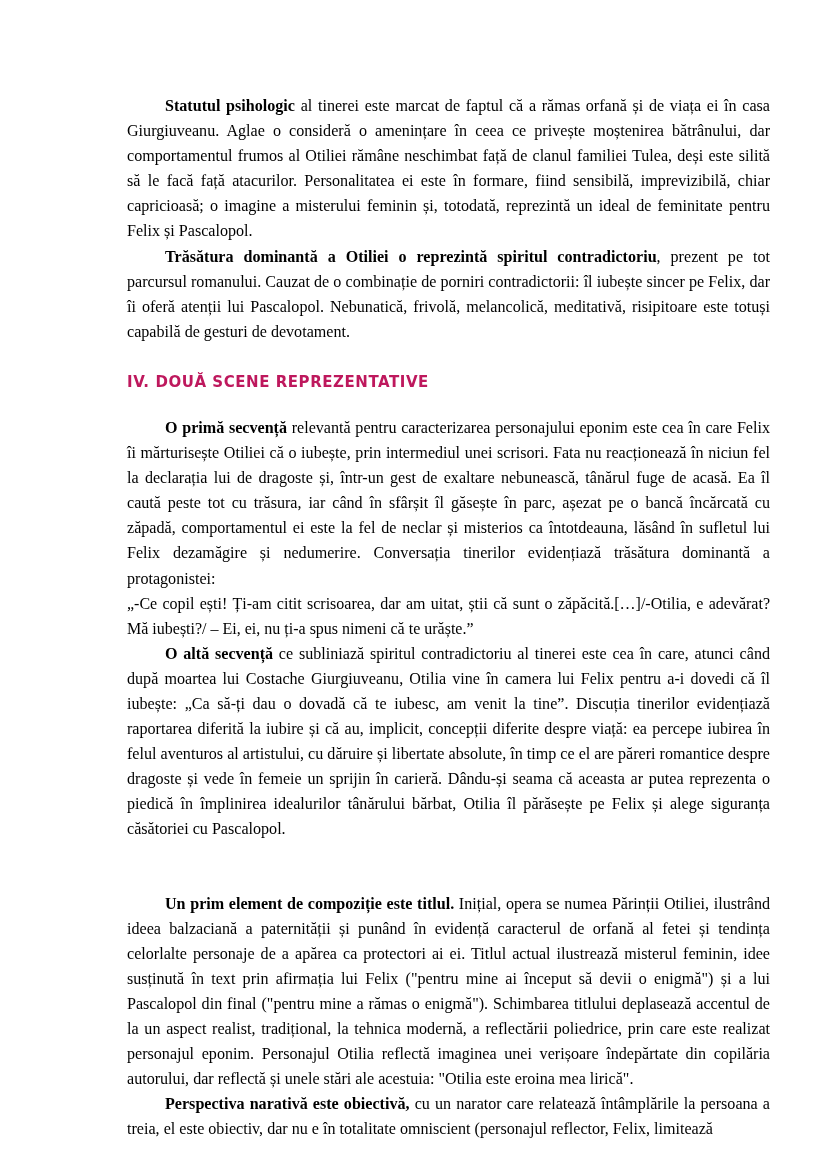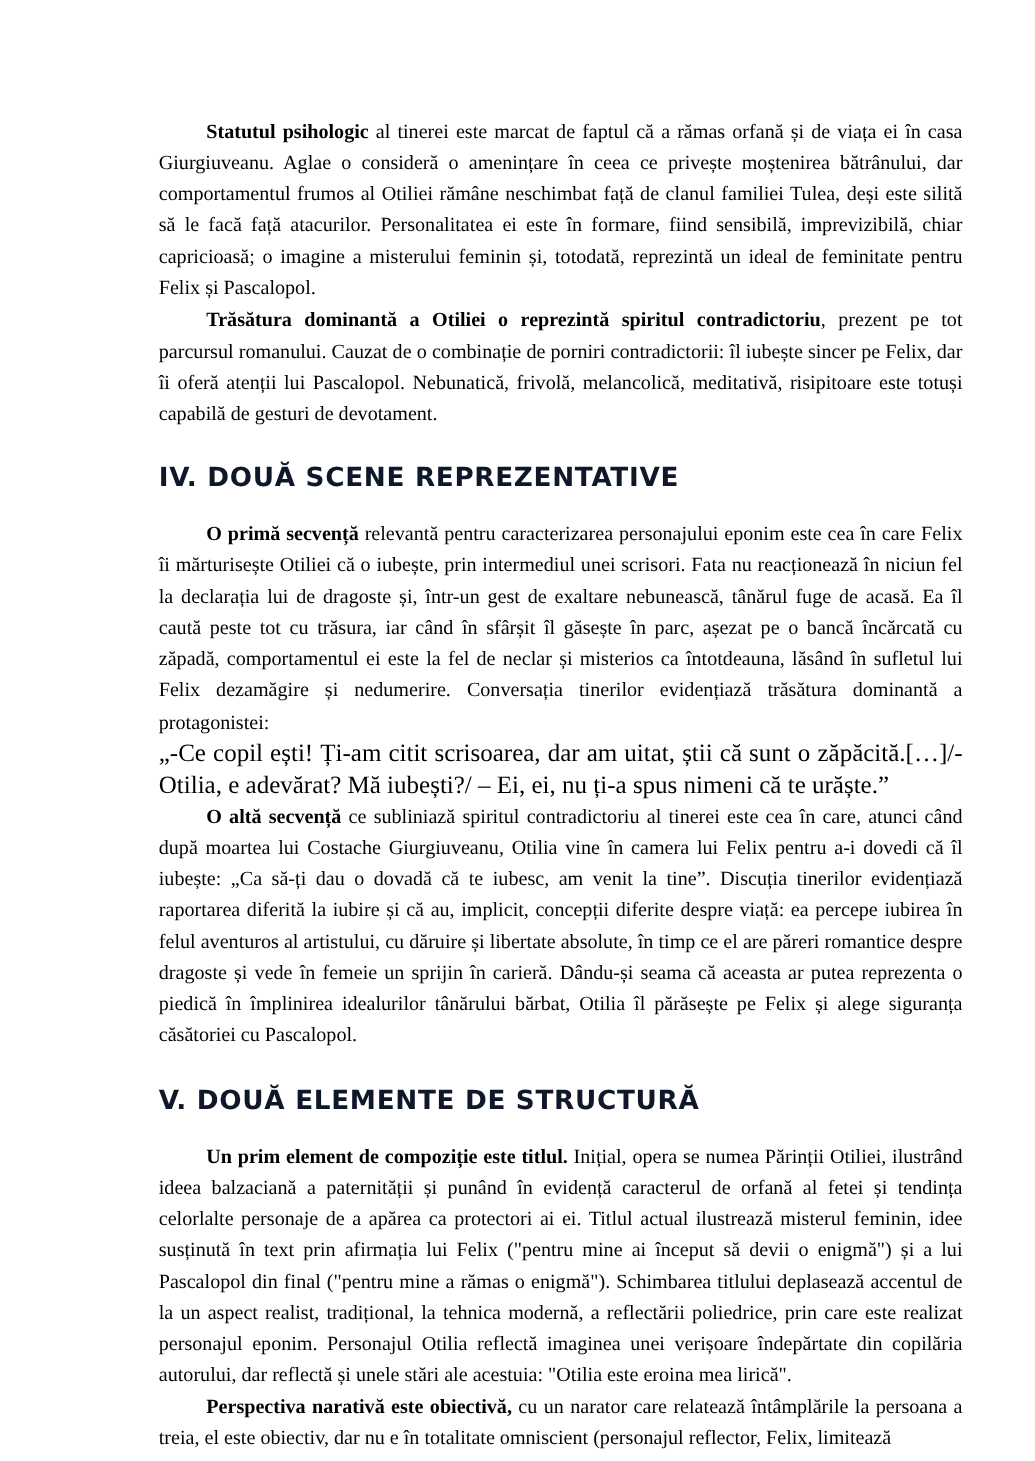--- a/index.html
+++ b/index.html
@@ -35,40 +35,40 @@
     font-size: 16.1px;
     line-height: 25.1px;
     text-indent: 38px;
     hyphens: none;
   }
   p.body-par + p.body-par {
   }
   p.quote-cont {
     margin: 0;
     text-align: justify;
-    font-size: 20px;
+    font-size: 16px;
     line-height: 25.1px;
     text-indent: 0;
   }
   .bold-lead {
     font-weight: bold;
   }
   .underline {
   }
   h2.section-head {
     font-family: "DejaVu Sans", "Liberation Sans", sans-serif;
-    font-size: 21px;
+    font-size: 15px;
     font-weight: bold;
     letter-spacing: 0.55px;
     text-transform: none;
     margin: 0;
     padding: 0;
     text-align: left;
     line-height: 22px;
-    color: #0f172a;
+    color: #be185d;
   }
   .gap-before-head { height: 27px; }
   .gap-after-head  { height: 22px; }
 </style>
 </head>
 <body>
 
 <div class="page">
   <div class="content">
 
@@ -80,21 +80,20 @@
     <h2 class="section-head">IV. DOUĂ SCENE REPREZENTATIVE</h2>
     <div class="gap-after-head"></div>
 
     <p class="body-par"><span class="bold-lead">O primă secvență</span><span> relevantă pentru caracterizarea personajului eponim este cea în care Felix îi mărturisește Otiliei că o iubește, prin intermediul unei scrisori. Fata nu reacționează în niciun fel la declarația lui de dragoste și, într-un gest de exaltare nebunească, tânărul fuge de acasă. Ea îl caută peste tot cu trăsura, iar când în sfârșit îl găsește în parc, așezat pe o bancă încărcată cu zăpadă, comportamentul ei este la fel de neclar și misterios ca întotdeauna, lăsând în sufletul lui Felix dezamăgire și nedumerire. Conversația tinerilor evidențiază trăsătura dominantă a protagonistei:</span></p>
 
     <p class="quote-cont">„-Ce copil ești! Ți-am citit scrisoarea, dar am uitat, știi că sunt o zăpăcită.[…]/-Otilia, e adevărat? Mă iubești?/ – Ei, ei, nu ți-a spus nimeni că te urăște.”</p>
 
     <p class="body-par"><span class="bold-lead">O altă secvență</span><span> ce subliniază spiritul contradictoriu al tinerei este cea în care, atunci când după moartea lui Costache Giurgiuveanu, Otilia vine în camera lui Felix pentru a-i dovedi că îl iubește: „Ca să-ți dau o dovadă că te iubesc, am venit la tine”.  Discuția tinerilor evidențiază raportarea diferită la iubire și că au, implicit, concepții diferite despre viață: ea percepe iubirea în felul aventuros al artistului, cu dăruire și libertate absolute, în timp ce el are păreri romantice despre dragoste și vede în femeie un sprijin în carieră. Dându-și seama că aceasta ar putea reprezenta o piedică în împlinirea idealurilor tânărului bărbat, Otilia îl părăsește pe Felix și alege siguranța căsătoriei cu Pascalopol.</span></p>
 
     <div class="gap-before-head"></div>
-    <h2 class="section-head">V. DOUĂ ELEMENTE DE STRUCTURĂ</h2>
     <div class="gap-after-head"></div>
 
     <p class="body-par"><span class="bold-lead">Un prim element de compoziție este titlul.</span><span> Inițial, opera se numea </span><span class="underline">Părinții Otiliei</span><span>, ilustrând ideea balzaciană a paternității și punând în evidență caracterul  de orfană al fetei și tendința celorlalte personaje de a apărea ca protectori ai ei. Titlul actual ilustrează misterul feminin, idee susținută în text prin afirmația lui Felix ("pentru mine ai început să devii o enigmă") și a lui Pascalopol din final ("pentru mine a rămas o enigmă"). Schimbarea titlului deplasează accentul de la un aspect realist, tradițional, la tehnica modernă, a reflectării poliedrice, prin care este realizat personajul eponim. Personajul Otilia reflectă imaginea unei verișoare îndepărtate din copilăria autorului, dar reflectă și unele stări ale acestuia: "Otilia este eroina mea lirică".</span></p>
 
     <p class="body-par"><span class="bold-lead">Perspectiva narativă este obiectivă,</span><span> cu un narator care relatează întâmplările la persoana a treia, el este obiectiv, dar nu e în totalitate omniscient (personajul reflector, Felix, limitează</span></p>
 
   </div>
 </div>
 
 </body></html>

